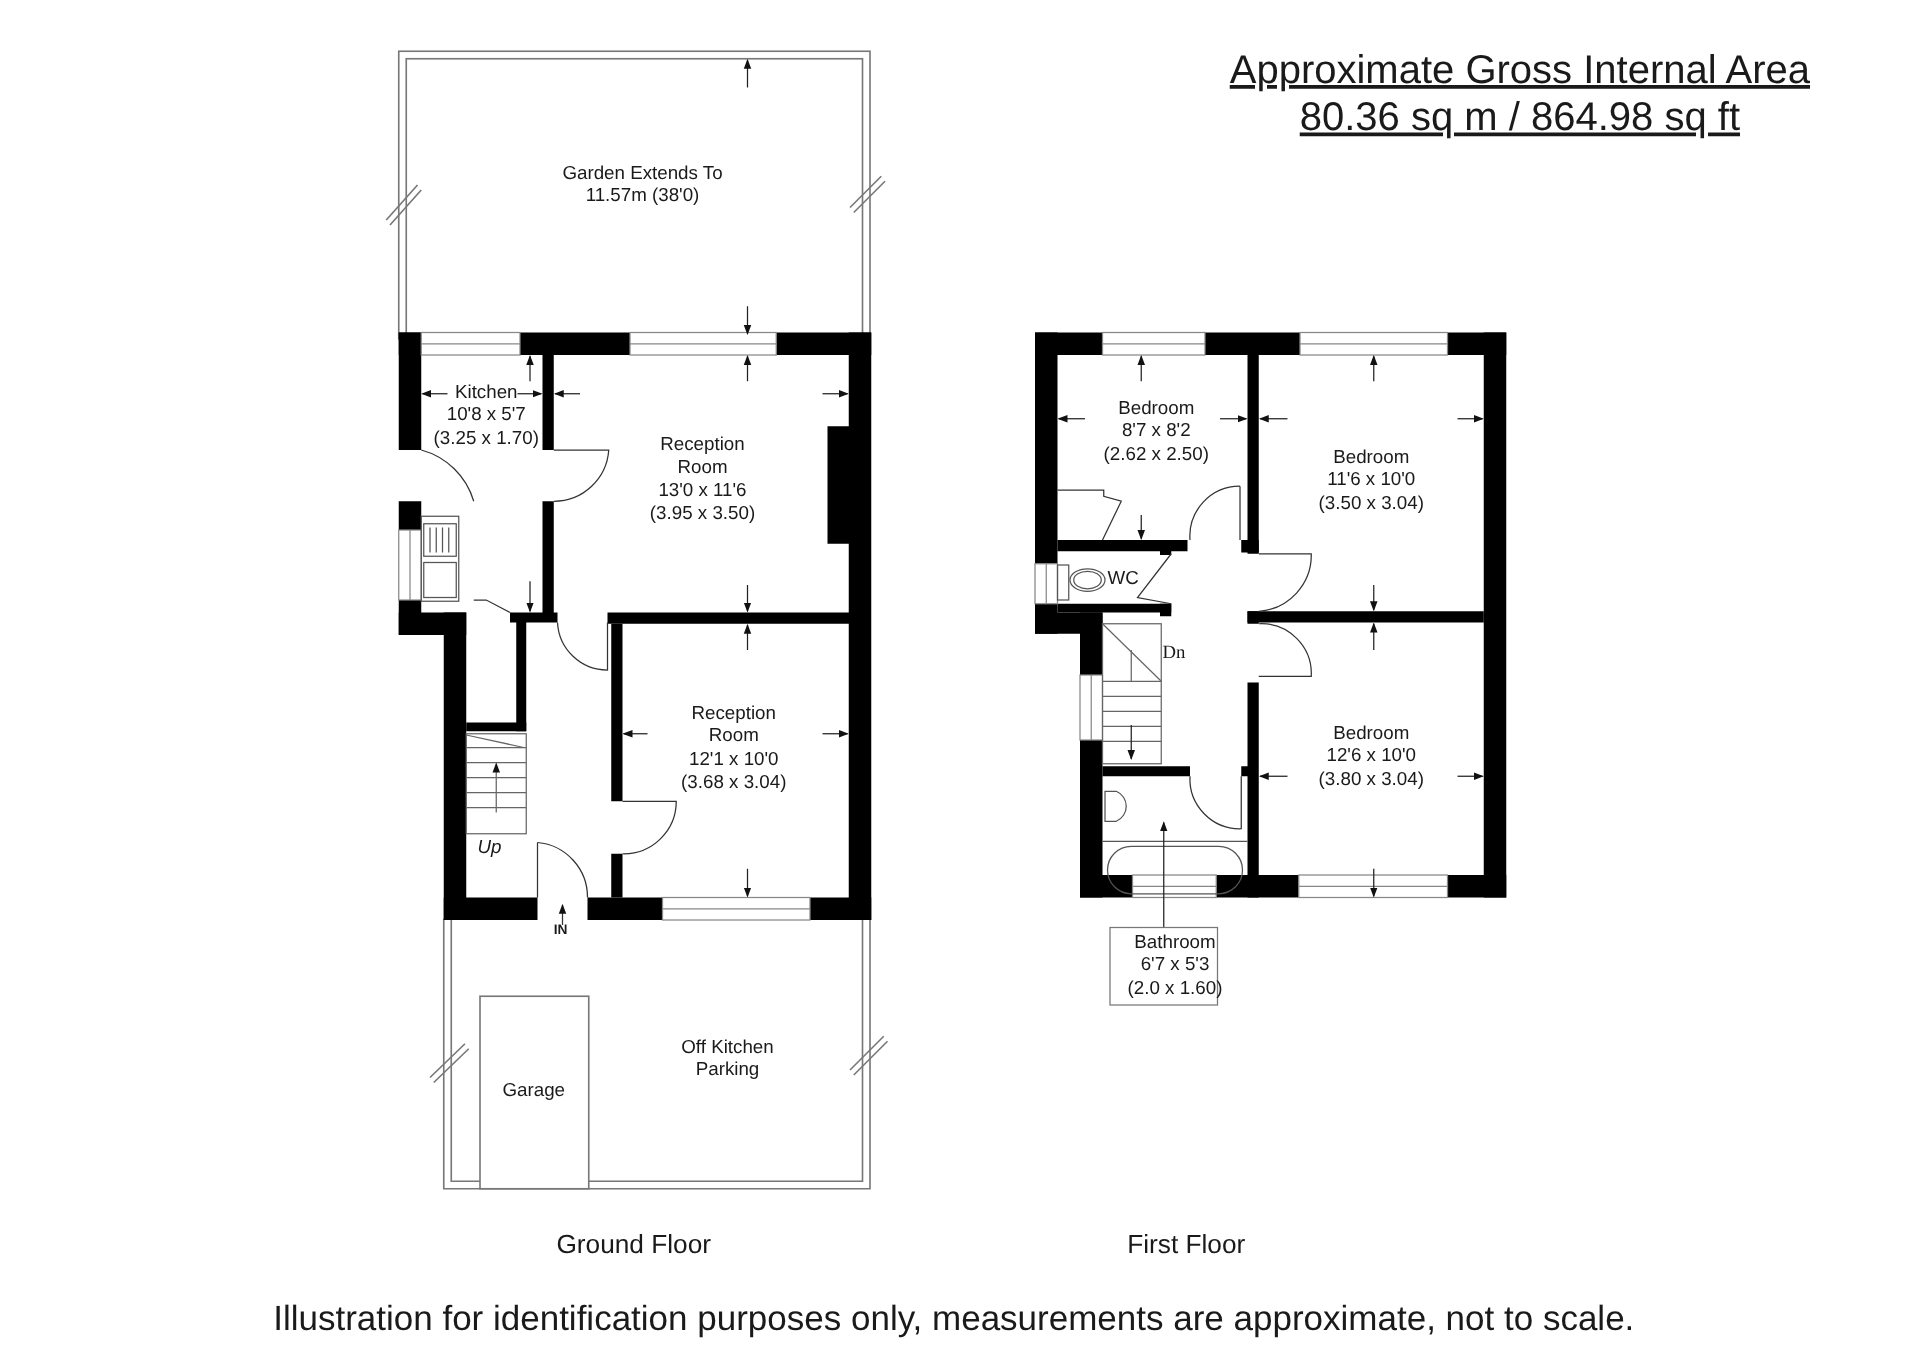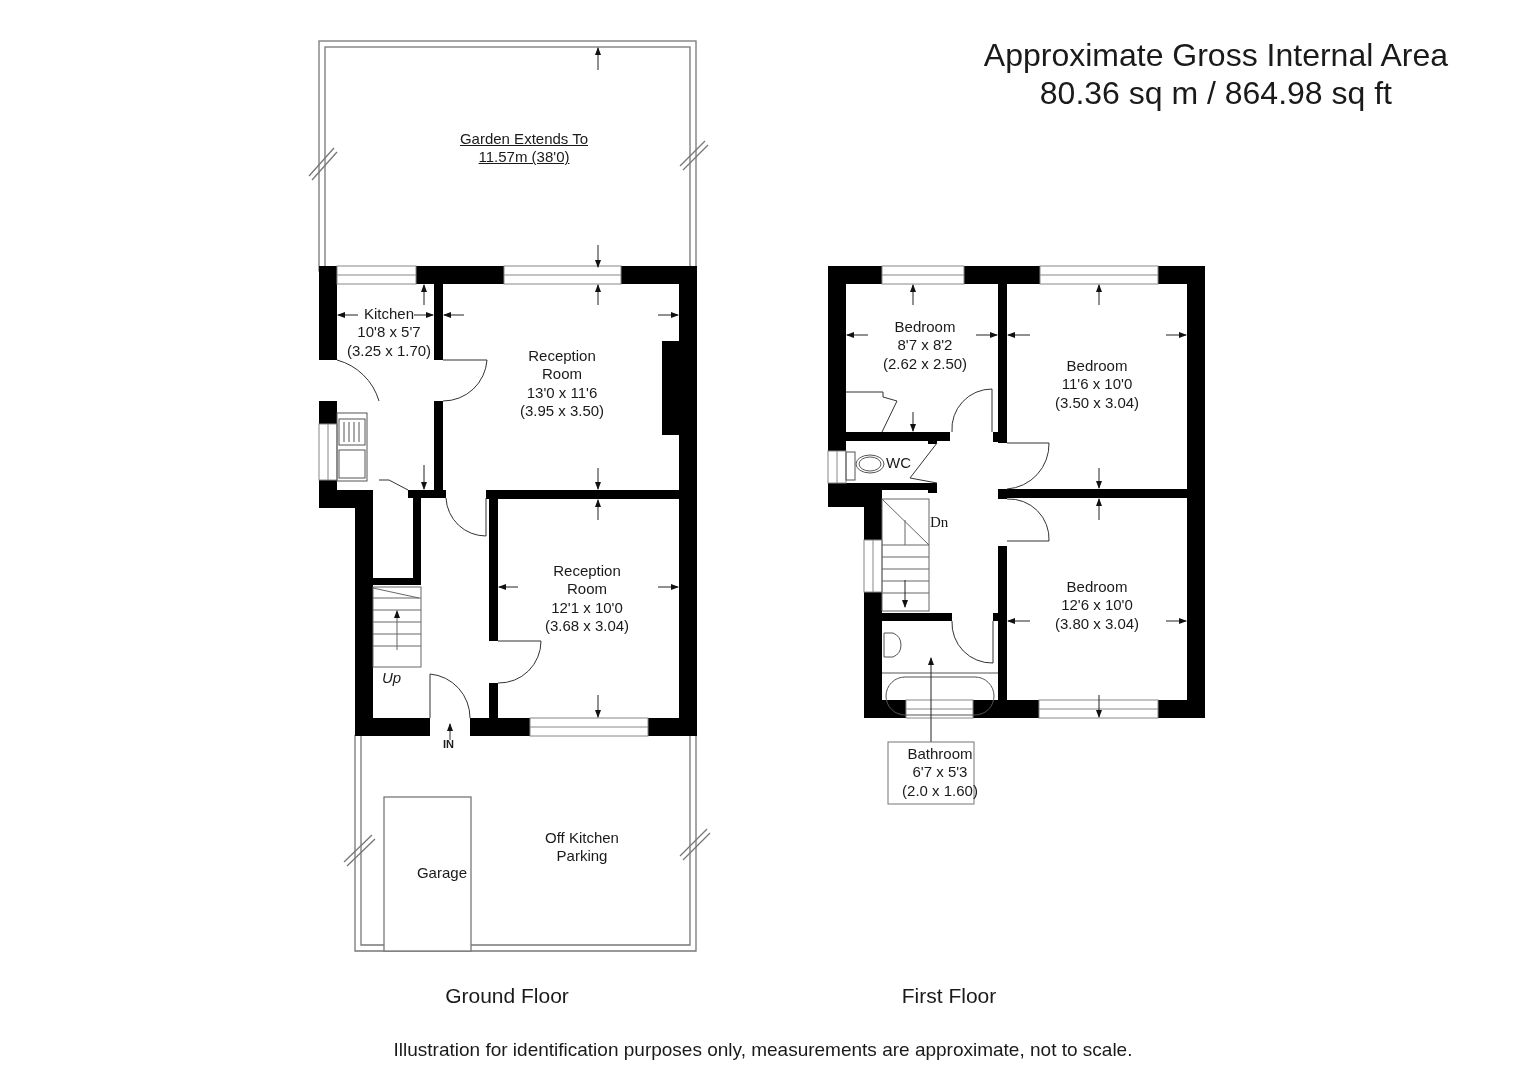--- a/index.html
+++ b/index.html
@@ -1,23 +1,23 @@
 <!DOCTYPE html>
 <html><head>
 <meta charset="utf-8">
 <style>
   html, body { margin:0; padding:0; background:#ffffff; }
   body { width:1526px; height:1080px; position:relative; overflow:hidden;
          font-family:"Liberation Sans", sans-serif; color:#1a1a1a; }
   svg { position:absolute; left:0; top:0; }
   .txt { position:absolute; text-align:center; line-height:1.22; white-space:nowrap; }
   .room { font-size:15px; }
-  .title { font-size:32px; line-height:1.2; right:78px; top:36px; text-align:center; }
+  .title { font-size:32px; line-height:1.2; right:78px; top:36px; text-align:center;text-decoration:underline; }
   .floor-label { font-size:21px; }
-  .disclaimer { font-size:19px; left:0; width:1526px; top:1038px; }
+  .disclaimer { font-size:28px; left:0; width:1526px; top:1038px; }
 </style>
 </head>
 <body>
 
 <svg width="1526" height="1080" viewBox="0 0 1526 1080">
   <defs>
     <marker id="ah" markerWidth="8" markerHeight="8" refX="7" refY="4" orient="auto">
       <path d="M0,1 L8,4 L0,7 z" fill="#111"></path>
     </marker>
   </defs>
@@ -237,21 +237,21 @@
     </g>
     <rect x="888" y="742" width="86" height="62" fill="#fff" stroke="#777" stroke-width="1"></rect>
   </g>
 </svg>
 
 <div class="txt title">
   <div>Approximate Gross Internal Area</div>
   <div>80.36 sq m / 864.98 sq ft</div>
 </div>
 
-<div class="txt room" style="left:444px;width:160px;top:130px;text-decoration:underline;">
+<div class="txt room" style="left:434px;width:160px;top:130px;">
   <div>Garden Extends To</div>
   <div>11.57m (38'0)</div>
 </div>
 <div class="txt room" style="left:339px;width:100px;top:305px;background:transparent;">
   <div>Kitchen</div>
   <div>10'8 x 5'7</div>
   <div>(3.25 x 1.70)</div>
 </div>
 <div class="txt room" style="left:502px;width:120px;top:347px;">
   <div>Reception</div>
@@ -260,21 +260,21 @@
   <div>(3.95 x 3.50)</div>
 </div>
 <div class="txt room" style="left:527px;width:120px;top:562px;">
   <div>Reception</div>
   <div>Room</div>
   <div>12'1 x 10'0</div>
   <div>(3.68 x 3.04)</div>
 </div>
 <div class="txt room" style="left:382px;top:669px;font-style:italic;">Up</div>
 <div class="txt" style="left:443px;top:738px;font-size:11px;font-weight:bold;">IN</div>
-<div class="txt room" style="left:387px;width:80px;top:864px;text-align:right;">Garage</div>
+<div class="txt room" style="left:387px;width:80px;top:864px;">Garage</div>
 <div class="txt room" style="left:532px;width:100px;top:829px;">
   <div>Off Kitchen</div>
   <div>Parking</div>
 </div>
 <div class="txt floor-label" style="left:407px;width:200px;top:983px;">Ground Floor</div>
 
 <div class="txt room" style="left:865px;width:120px;top:318px;">
   <div>Bedroom</div>
   <div>8'7 x 8'2</div>
   <div>(2.62 x 2.50)</div>

